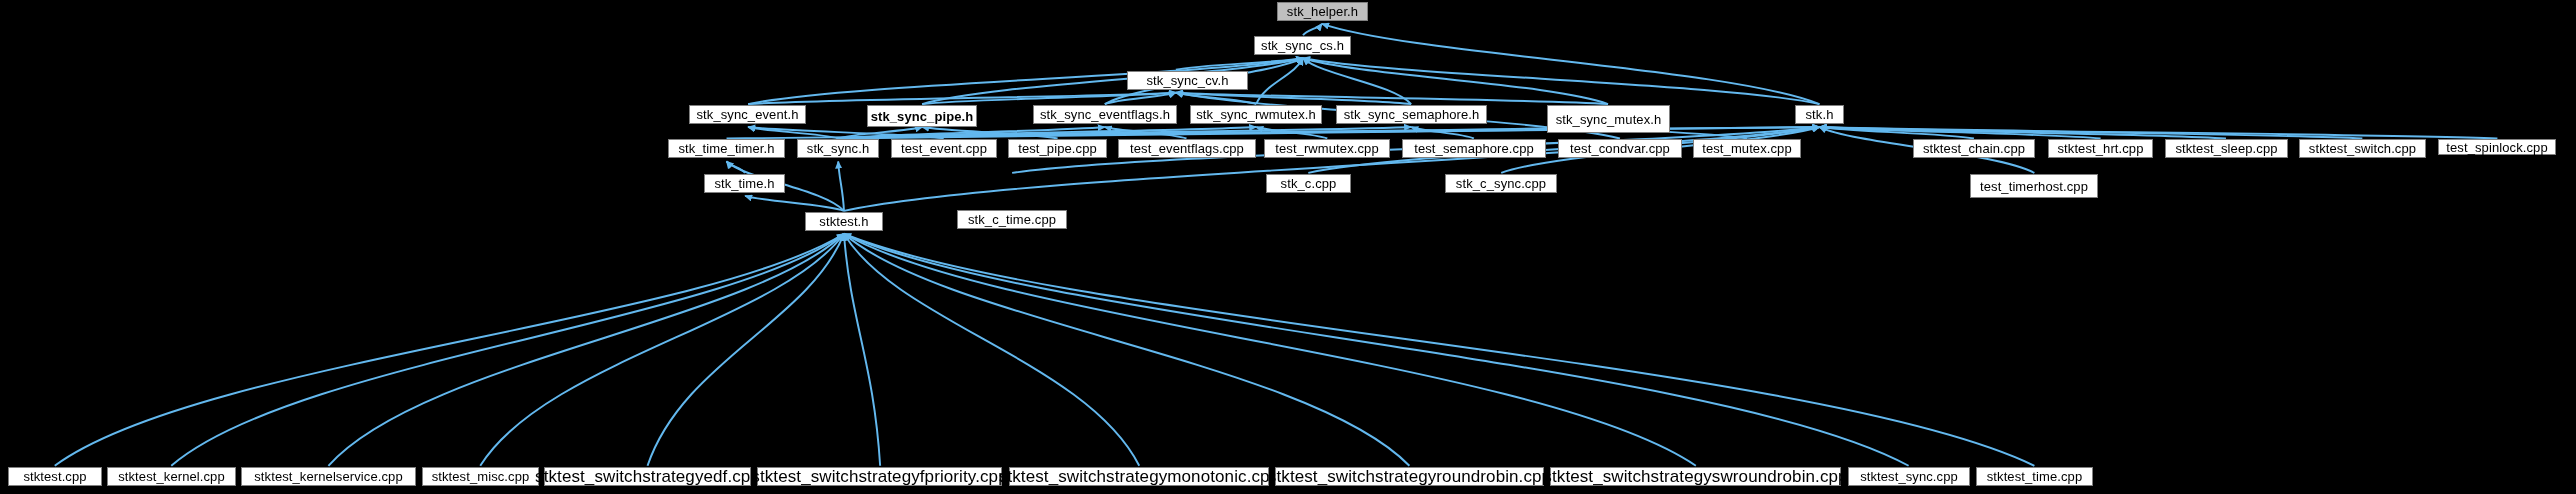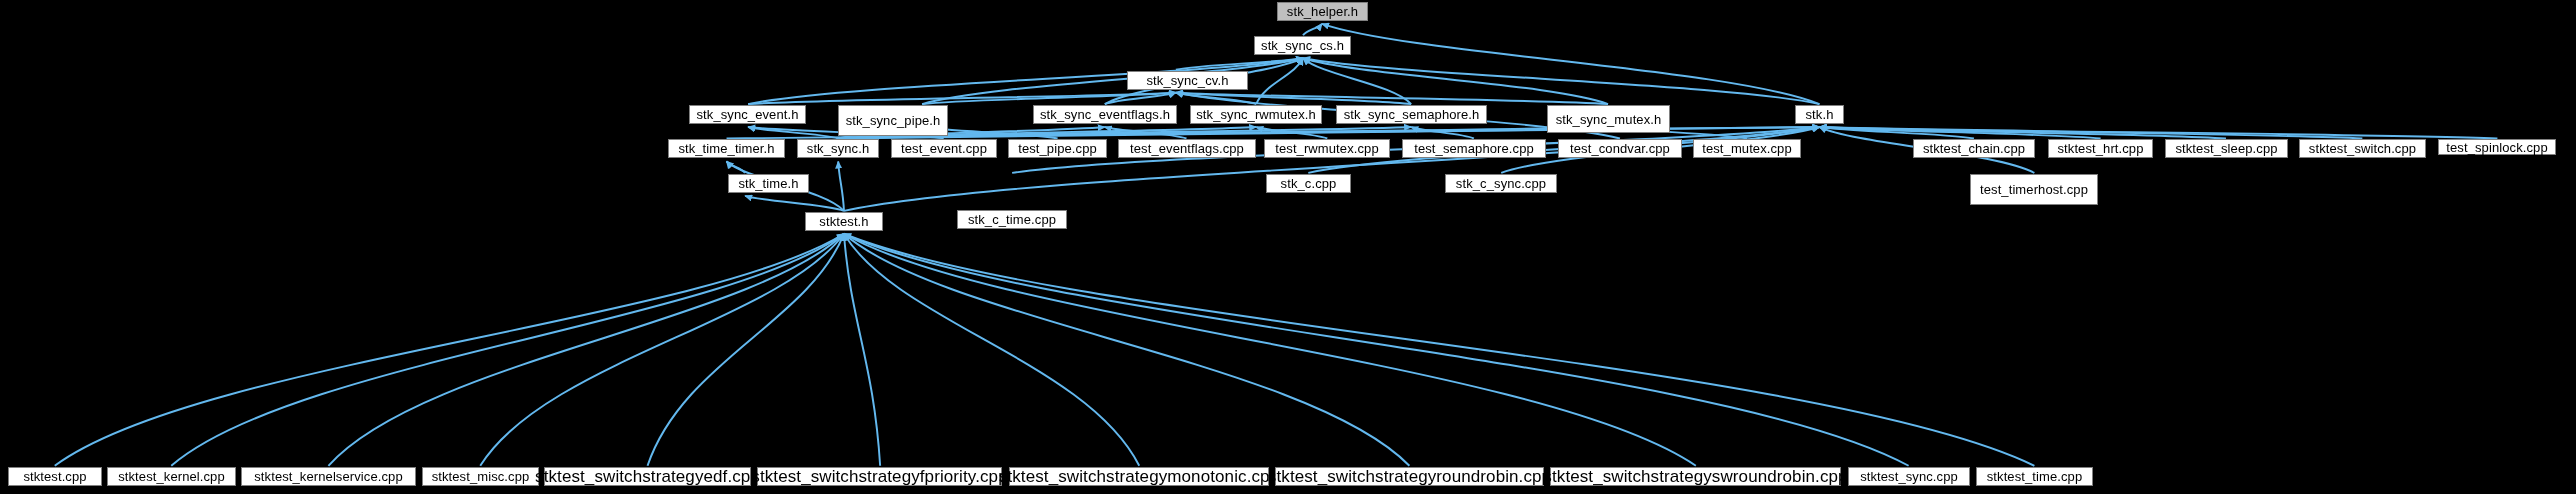--- a/index.html
+++ b/index.html
@@ -96,45 +96,45 @@
         <path d="M1921,528 C1747.3,409.65 1129.7,364.94 956,265"></path>
         <path d="M2162,528 C1944.92,409.65 1173.08,364.94 956,265"></path>
         <path d="M2304.5,528 C2061.77,409.65 1198.73,364.94 956,265"></path>
       </g>
   </svg>
   <div id="node-layer">
       <div class="node root" style="left: 1277px; top: 1.8px; width: 91px; height: 19.4px;">stk_helper.h</div>
       <div class="node" style="left: 1254px; top: 36px; width: 97px; height: 19.4px;">stk_sync_cs.h</div>
       <div class="node" style="left: 1127px; top: 71px; width: 121px; height: 19.4px;">stk_sync_cv.h</div>
       <div class="node" style="left: 689px; top: 105px; width: 117px; height: 19.4px;">stk_sync_event.h</div>
-      <div class="node" style="left: 838px; top: 105px; width: 110px; height: 31px;">stk_sync_pipe.h</div>
+      <div class="node" style="left: 867px; top: 105px; width: 110px; height: 22px; font-weight: bold;">stk_sync_pipe.h</div>
       <div class="node" style="left: 1033px; top: 105px; width: 144px; height: 19.4px;">stk_sync_eventflags.h</div>
       <div class="node" style="left: 1190px; top: 105px; width: 132px; height: 19.4px;">stk_sync_rwmutex.h</div>
       <div class="node" style="left: 1336px; top: 105px; width: 151px; height: 19.4px;">stk_sync_semaphore.h</div>
       <div class="node" style="left: 1547px; top: 105px; width: 123px; height: 28px;">stk_sync_mutex.h</div>
       <div class="node" style="left: 1795px; top: 105px; width: 49px; height: 19.4px;">stk.h</div>
       <div class="node" style="left: 668px; top: 139px; width: 117px; height: 19.4px;">stk_time_timer.h</div>
       <div class="node" style="left: 797px; top: 139px; width: 82px; height: 19.4px;">stk_sync.h</div>
       <div class="node" style="left: 891px; top: 139px; width: 106px; height: 19.4px;">test_event.cpp</div>
       <div class="node" style="left: 1008px; top: 139px; width: 99px; height: 19.4px;">test_pipe.cpp</div>
       <div class="node" style="left: 1118px; top: 139px; width: 138px; height: 19.4px;">test_eventflags.cpp</div>
       <div class="node" style="left: 1264px; top: 139px; width: 126px; height: 19.4px;">test_rwmutex.cpp</div>
       <div class="node" style="left: 1402px; top: 139px; width: 144px; height: 19.4px;">test_semaphore.cpp</div>
       <div class="node" style="left: 1558px; top: 139px; width: 124px; height: 19.4px;">test_condvar.cpp</div>
       <div class="node" style="left: 1693px; top: 139px; width: 108px; height: 19.4px;">test_mutex.cpp</div>
       <div class="node" style="left: 1913px; top: 139px; width: 122px; height: 19.4px;">stktest_chain.cpp</div>
       <div class="node" style="left: 2048px; top: 139px; width: 105px; height: 19.4px;">stktest_hrt.cpp</div>
       <div class="node" style="left: 2165px; top: 139px; width: 123px; height: 19.4px;">stktest_sleep.cpp</div>
       <div class="node" style="left: 2299px; top: 139px; width: 127px; height: 19.4px;">stktest_switch.cpp</div>
       <div class="node" style="left: 2438px; top: 139px; width: 118px; height: 16px;">test_spinlock.cpp</div>
-      <div class="node" style="left: 704px; top: 174px; width: 81px; height: 19.4px; margin-left: 24px;">stk_time.h</div>
+      <div class="node" style="left: 704px; top: 174px; width: 81px; height: 19.4px;">stk_time.h</div>
       <div class="node" style="left: 957px; top: 174px; width: 110px; height: 19.4px; margin-top: 36px;">stk_c_time.cpp</div>
       <div class="node" style="left: 1266px; top: 174px; width: 85px; height: 19.4px;">stk_c.cpp</div>
       <div class="node" style="left: 1445px; top: 174px; width: 112px; height: 19.4px;">stk_c_sync.cpp</div>
-      <div class="node" style="left: 1970px; top: 174px; width: 128px; height: 31px;">test_timerhost.cpp</div>
+      <div class="node" style="left: 1970px; top: 174px; width: 128px; height: 24px;">test_timerhost.cpp</div>
       <div class="node" style="left: 805px; top: 212px; width: 78px; height: 19.4px;">stktest.h</div>
       <div class="node" style="left: 8px; top: 467px; width: 94px; height: 19.4px;">stktest.cpp</div>
       <div class="node" style="left: 107px; top: 467px; width: 129px; height: 19.4px;">stktest_kernel.cpp</div>
       <div class="node" style="left: 241px; top: 467px; width: 175px; height: 19.4px;">stktest_kernelservice.cpp</div>
       <div class="node" style="left: 422px; top: 467px; width: 117px; height: 19.4px;">stktest_misc.cpp</div>
       <div class="node small" style="left: 544px; top: 467px; width: 207px; height: 19.4px;">stktest_switchstrategyedf.cpp</div>
       <div class="node small" style="left: 757px; top: 467px; width: 245px; height: 19.4px;">stktest_switchstrategyfpriority.cpp</div>
       <div class="node small" style="left: 1009px; top: 467px; width: 260px; height: 19.4px;">stktest_switchstrategymonotonic.cpp</div>
       <div class="node small" style="left: 1275px; top: 467px; width: 269px; height: 19.4px;">stktest_switchstrategyroundrobin.cpp</div>
       <div class="node small" style="left: 1550px; top: 467px; width: 291px; height: 19.4px;">stktest_switchstrategyswroundrobin.cpp</div>

